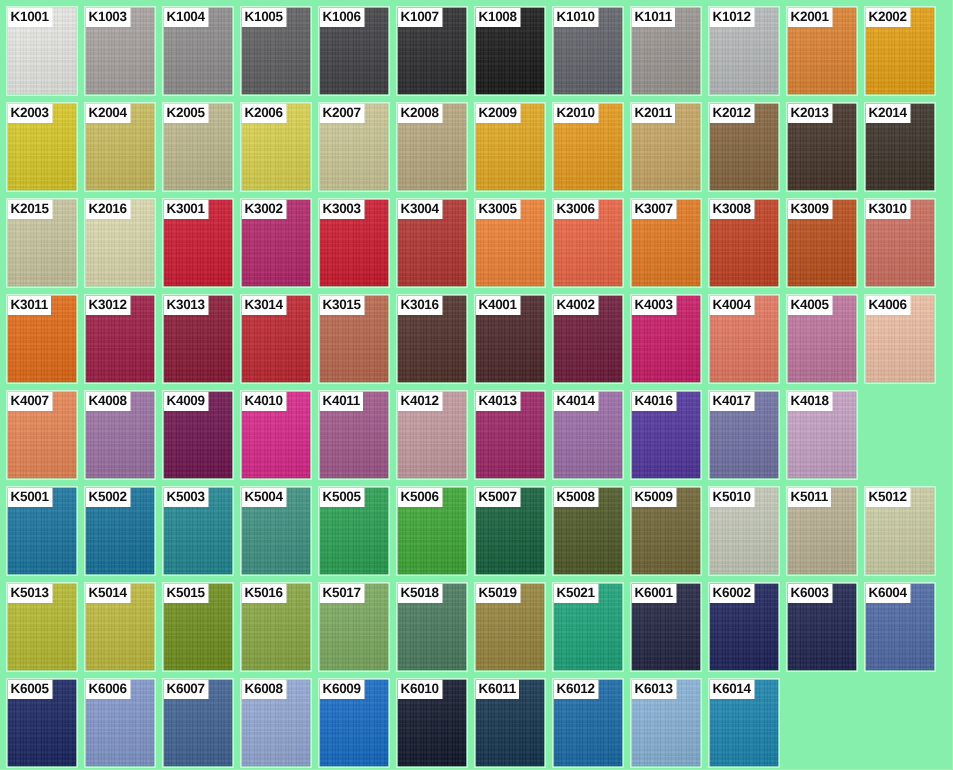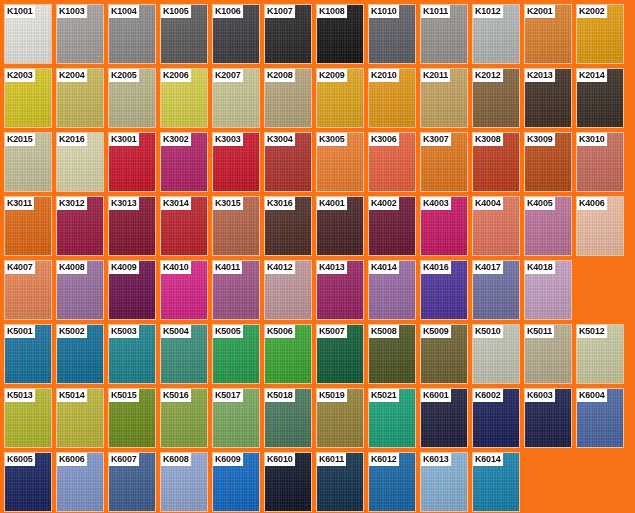--- a/index.html
+++ b/index.html
@@ -51,21 +51,21 @@
     font-family:"Liberation Sans", sans-serif;
   }
   .swatch.empty{
     border:none;
     background:transparent;
   }
 </style>
 </head>
 <body>
 
-<div id="swatch-grid" style="background: #f97316;">
+<div id="swatch-grid" style="background: #86efac;">
     <div class="swatch">
       <div class="fabric" style="background-image: repeating-linear-gradient(90deg, rgba(255, 255, 255, 0.055) 0px, rgba(255, 255, 255, 0.055) 1px, rgba(0, 0, 0, 0.05) 1px, rgba(0, 0, 0, 0.05) 2px), repeating-linear-gradient(0deg, rgba(255, 255, 255, 0.04) 0px, rgba(255, 255, 255, 0.04) 1px, rgba(0, 0, 0, 0.043) 1px, rgba(0, 0, 0, 0.043) 3px), linear-gradient(160deg, rgba(255, 255, 255, 0.1), rgba(0, 0, 0, 0.1)); background-color: rgb(236, 236, 232);"></div>
       <span class="code">K1001</span>
     </div>
     <div class="swatch">
       <div class="fabric" style="background-image: repeating-linear-gradient(90deg, rgba(255, 255, 255, 0.055) 0px, rgba(255, 255, 255, 0.055) 1px, rgba(0, 0, 0, 0.05) 1px, rgba(0, 0, 0, 0.05) 2px), repeating-linear-gradient(0deg, rgba(255, 255, 255, 0.04) 0px, rgba(255, 255, 255, 0.04) 1px, rgba(0, 0, 0, 0.043) 1px, rgba(0, 0, 0, 0.043) 3px), linear-gradient(160deg, rgba(255, 255, 255, 0.1), rgba(0, 0, 0, 0.1)); background-color: rgb(169, 163, 161);"></div>
       <span class="code">K1003</span>
     </div>
     <div class="swatch">
       <div class="fabric" style="background-image: repeating-linear-gradient(90deg, rgba(255, 255, 255, 0.055) 0px, rgba(255, 255, 255, 0.055) 1px, rgba(0, 0, 0, 0.05) 1px, rgba(0, 0, 0, 0.05) 2px), repeating-linear-gradient(0deg, rgba(255, 255, 255, 0.04) 0px, rgba(255, 255, 255, 0.04) 1px, rgba(0, 0, 0, 0.043) 1px, rgba(0, 0, 0, 0.043) 3px), linear-gradient(160deg, rgba(255, 255, 255, 0.1), rgba(0, 0, 0, 0.1)); background-color: rgb(142, 140, 140);"></div>

